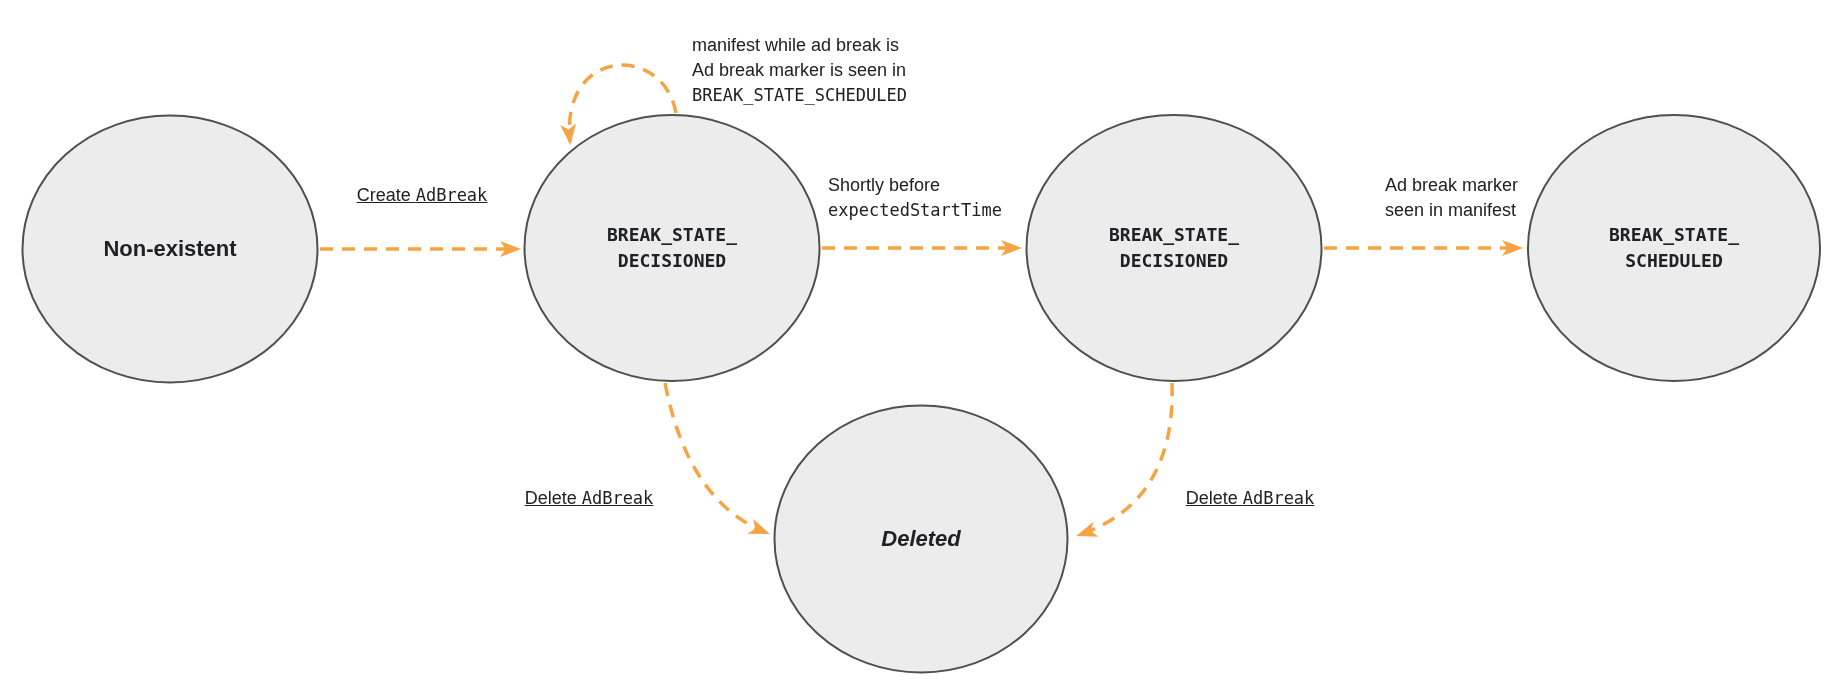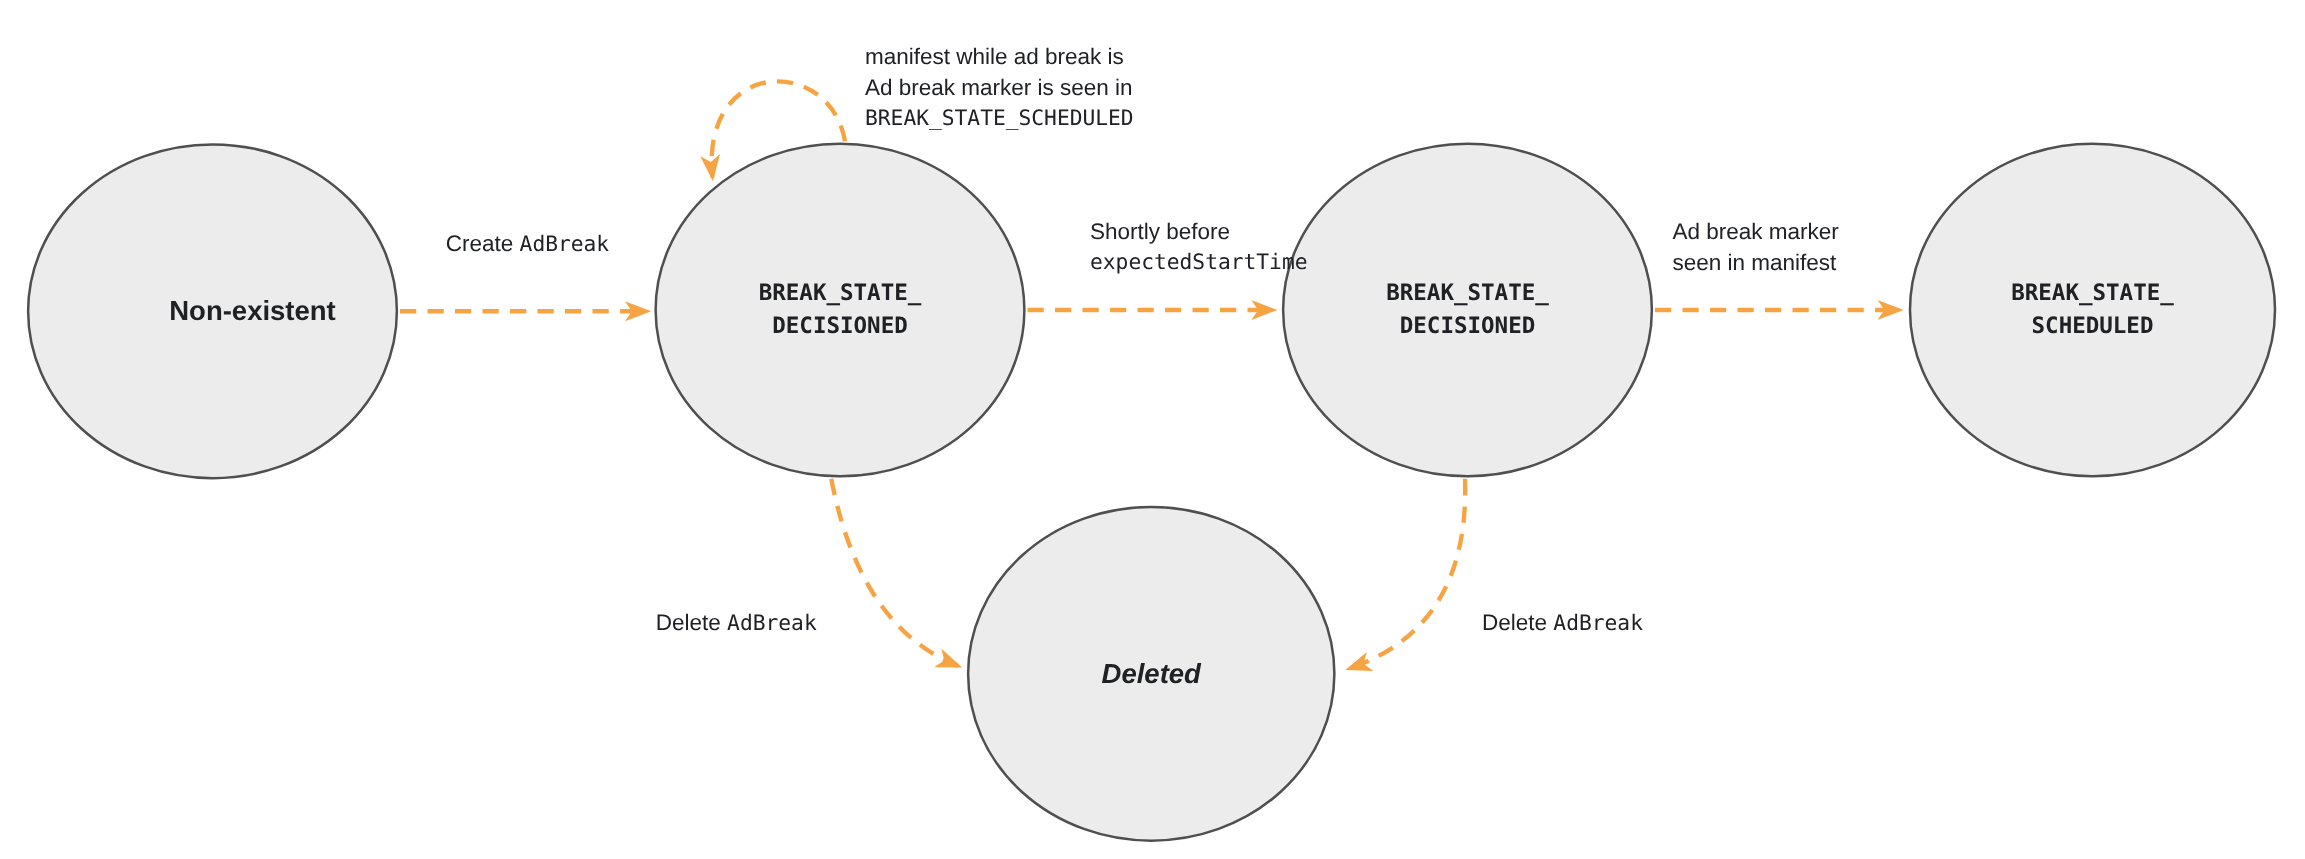--- a/index.html
+++ b/index.html
@@ -25,21 +25,21 @@
     fill: none;
     stroke: var(--arrow);
     stroke-width: 3.5;
     stroke-dasharray: 13 9;
     stroke-linecap: butt;
   }
   #arrowhead path { fill: var(--arrow); stroke: none; }
 
   .label { position: absolute; font-size: 18px; line-height: 25px; white-space: nowrap; }
   .label .code, .label .code-line { font-family: "DejaVu Sans Mono", monospace; font-size: 17px; }
-  .centered { transform: translateX(-50%); }
+  .centered { transform: translateX(-50%); text-decoration: underline; }
 
   .state-label {
     position: absolute;
     transform: translate(-50%, -50%);
     text-align: center;
     font-weight: bold;
     white-space: nowrap;
   }
   .state-sans { font-size: 22px; }
   .state-mono { font-family: "DejaVu Sans Mono", monospace; font-size: 18px; line-height: 26px; }
@@ -61,21 +61,21 @@
   <ellipse cx="921" cy="539" rx="146.5" ry="133.5"></ellipse>
 
   <path class="arrow" d="M 320 249 L 518 249" marker-end="url(#arrowhead)"></path>
   <path class="arrow" d="M 676 113 C 664 44, 560 46, 570 142" marker-end="url(#arrowhead)"></path>
   <path class="arrow" d="M 822 248 L 1019 248" marker-end="url(#arrowhead)"></path>
   <path class="arrow" d="M 1324 248 L 1520 248" marker-end="url(#arrowhead)"></path>
   <path class="arrow" d="M 665 383 Q 688 502 767 533" marker-end="url(#arrowhead)"></path>
   <path class="arrow" d="M 1172 383 Q 1176 502 1079 535" marker-end="url(#arrowhead)"></path>
 </svg>
 
-<div class="state-label state-sans" style="left:170px; top:249px;margin-left:32px;">Non-existent</div>
+<div class="state-label state-sans" style="left:170px; top:249px;">Non-existent</div>
 
 <div class="state-label state-mono" style="left:672px; top:248px;">
   <div>BREAK_STATE_</div>
   <div>DECISIONED</div>
 </div>
 
 <div class="state-label state-mono" style="left:1174px; top:248px;">
   <div>BREAK_STATE_</div>
   <div>DECISIONED</div>
 </div>
@@ -90,26 +90,26 @@
 <div class="label centered" style="left:422px; top:183px;">
   <span>Create </span><span class="code">AdBreak</span>
 </div>
 
 <div class="label" style="left:692px; top:33px;">
   <div>manifest while ad break is</div>
   <div>Ad break marker is seen in</div>
   <div class="code-line">BREAK_STATE_SCHEDULED</div>
 </div>
 
-<div class="label" style="left:828px; top:173px;margin-left:44px;">
+<div class="label" style="left:828px; top:173px;">
   <div>Shortly before</div>
   <div class="code-line">expectedStartTime</div>
 </div>
 
-<div class="label" style="left:1338px; top:173px;">
+<div class="label" style="left:1385px; top:173px;">
   <div>Ad break marker</div>
   <div>seen in manifest</div>
 </div>
 
 <div class="label centered" style="left:589px; top:486px;">
   <span>Delete </span><span class="code">AdBreak</span>
 </div>
 
 <div class="label centered" style="left:1250px; top:486px;">
   <span>Delete </span><span class="code">AdBreak</span>

